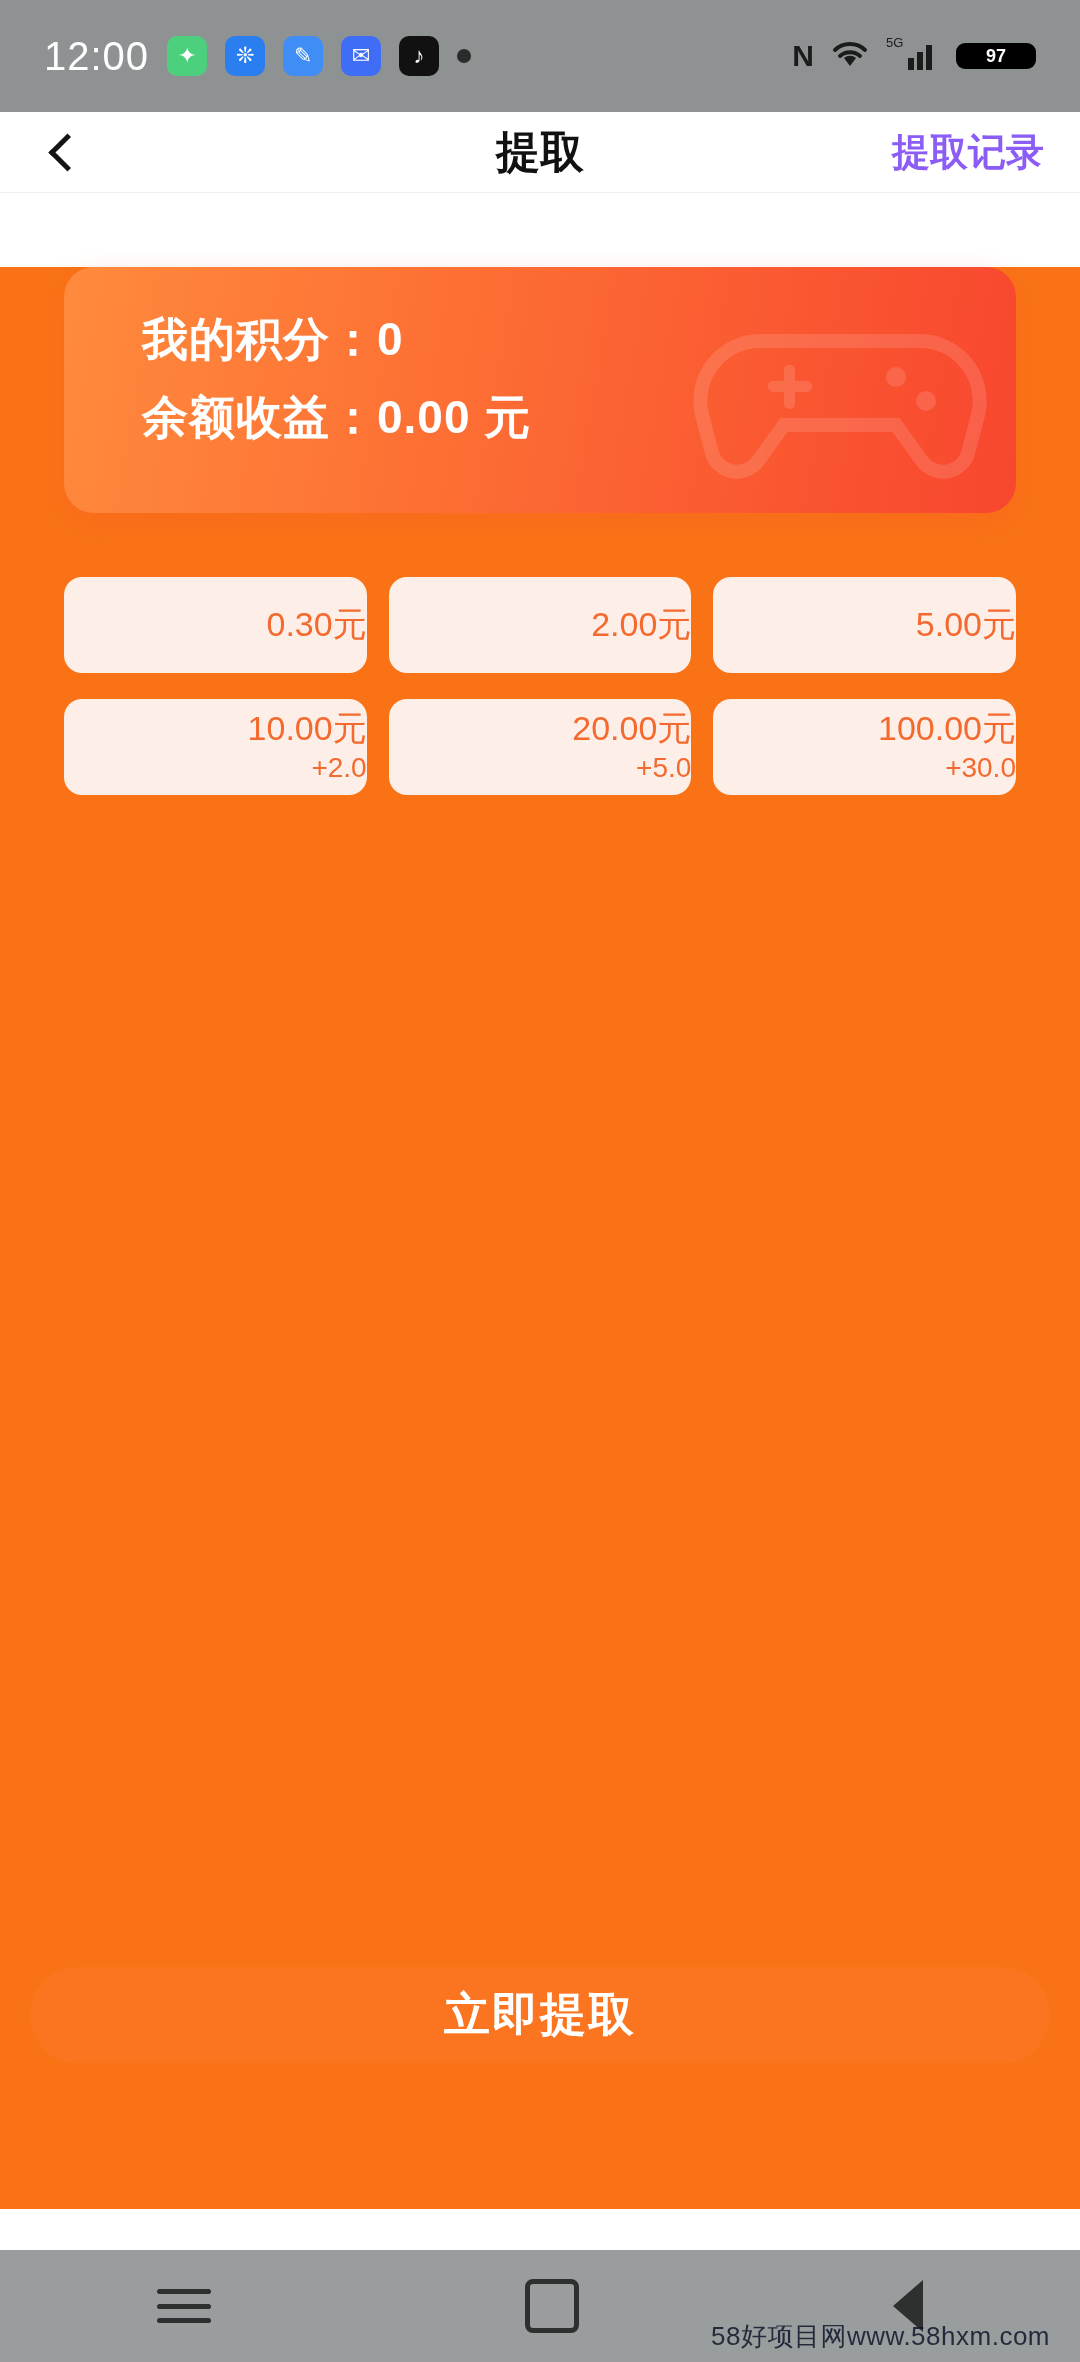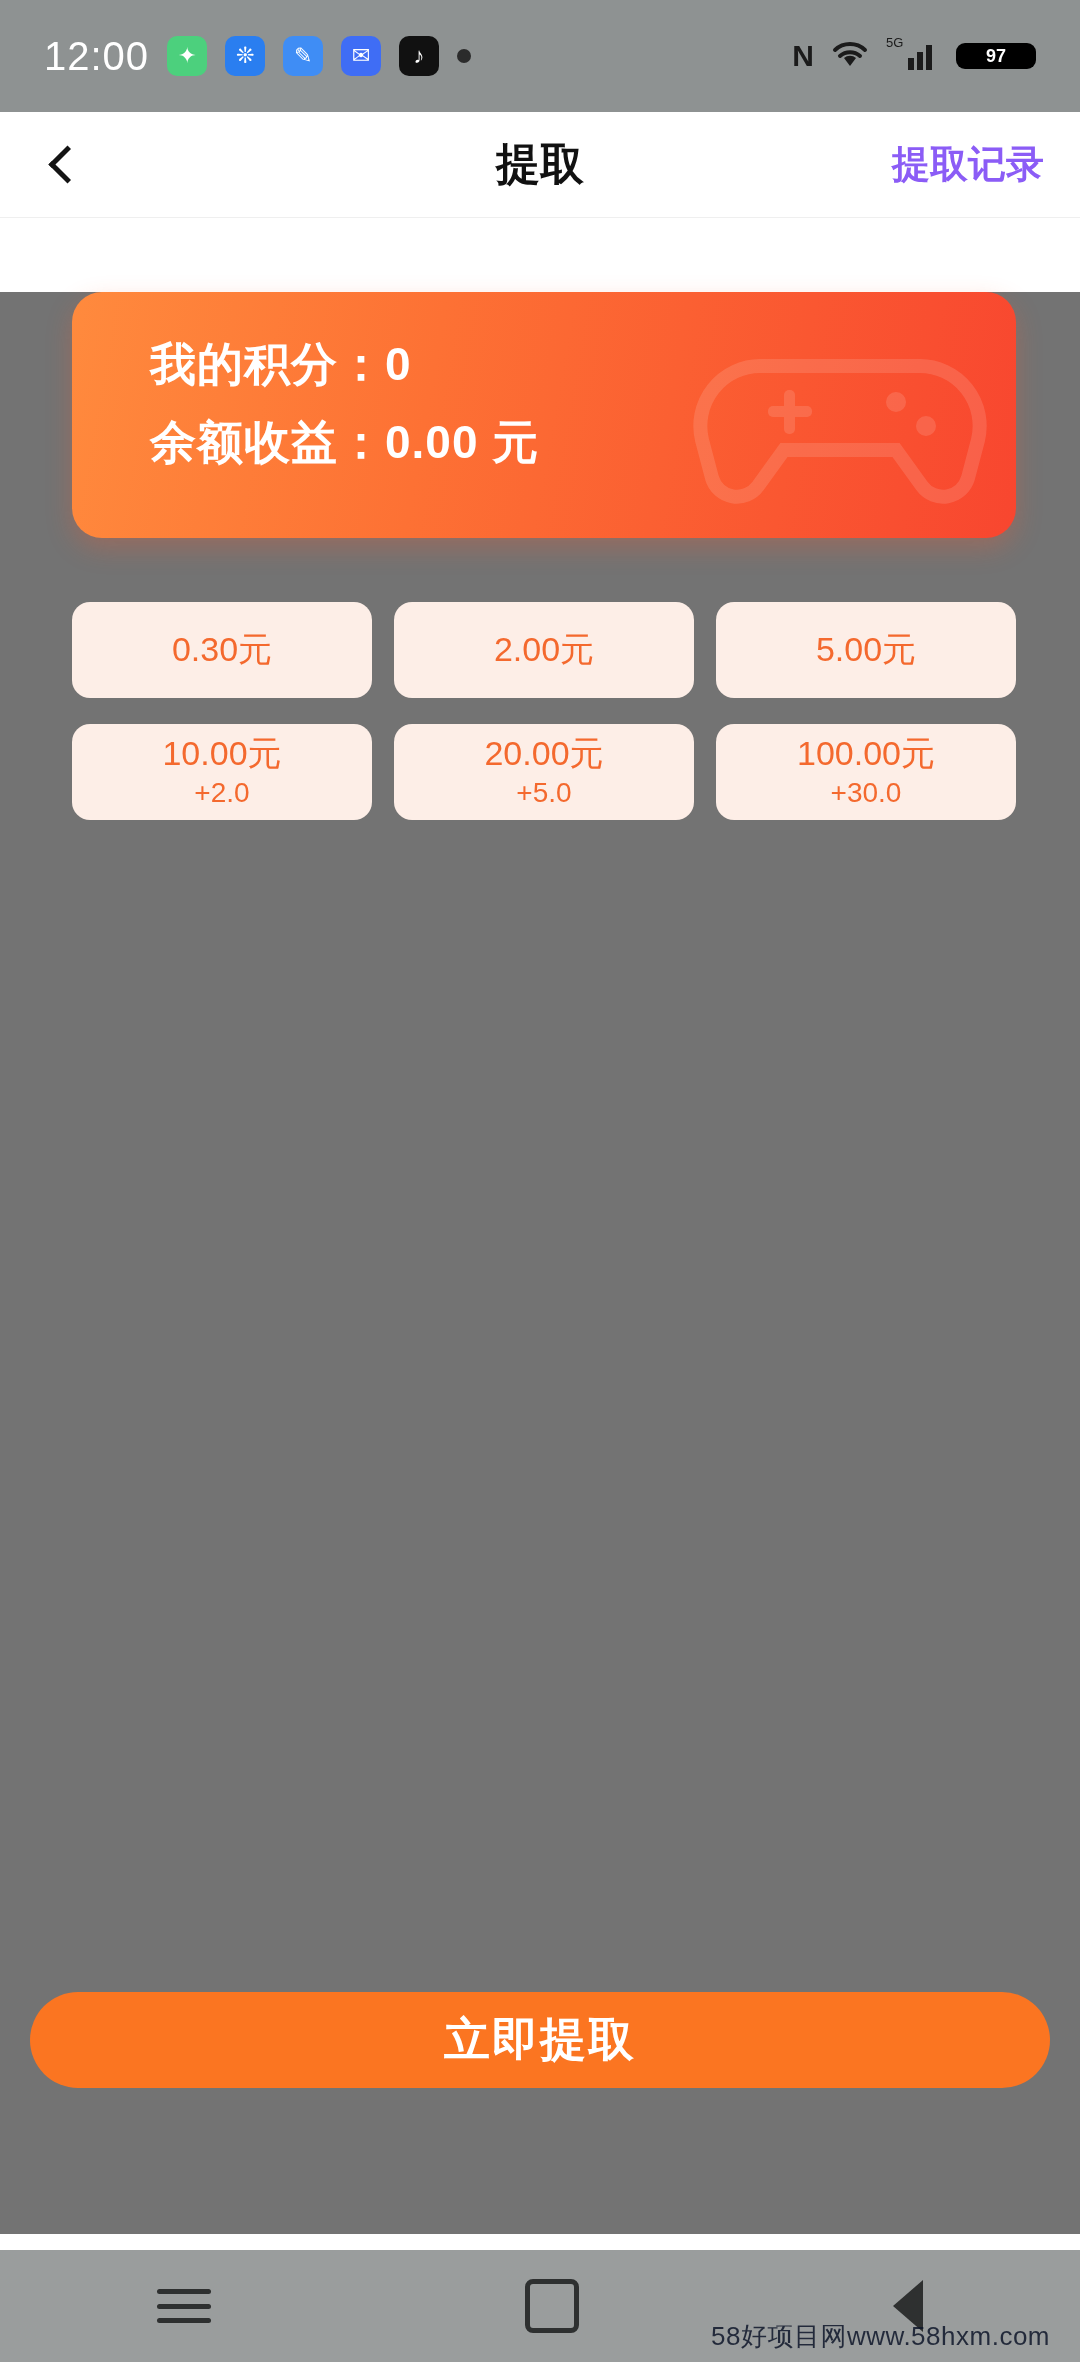--- a/index.html
+++ b/index.html
@@ -71,21 +71,21 @@
     padding: 4px 12px 4px 12px;
     line-height: 1;
     min-width: 56px;
     text-align: center;
     font-weight: 600;
   }
   .wifi-ic, .sig-ic { display:inline-block; }
 
   
   .appbar {
-    height: 106px;
+    height: 81px;
     background: #ffffff;
     display: flex;
     align-items: center;
     padding: 0 36px;
     box-sizing: border-box;
     border-bottom: 1px solid #efefef;
     position: relative;
   }
   .back-btn {
     width: 54px;
@@ -112,22 +112,22 @@
   }
   .appbar-action {
     margin-left: auto;
     font-size: 38px;
     font-weight: 700;
     color: #8b5cf6;
   }
 
   
   .content {
-    background: #737373;
-    padding: 0 0 0 8px;
+    background: #f97316;
+    padding: 0 0 0 0;
     height: 1942px;
     box-sizing: border-box;
     position: relative;
   }
 
   .balance-card {
     margin: 74px 64px 0 64px;
     height: 246px;
     border-radius: 30px;
     background: linear-gradient(100deg, #ff8a3d 0%, #fd7134 38%, #f8462f 100%);
@@ -161,21 +161,21 @@
     display: grid;
     grid-template-columns: repeat(3, 1fr);
     gap: 26px 22px;
   }
   .amount-cell {
     background: #fdeee7;
     border-radius: 18px;
     height: 96px;
     display: flex;
     flex-direction: column;
-    align-items: center;
+    align-items: flex-end;
     justify-content: center;
     color: #f4692e;
   }
   .amt-main { font-size: 34px; font-weight: 400; line-height: 1.1; }
   .amt-bonus { font-size: 28px; font-weight: 400; margin-top: 4px; }
 
   .notice {
     margin: 180px 64px 0 64px;
   }
   .notice-title {

